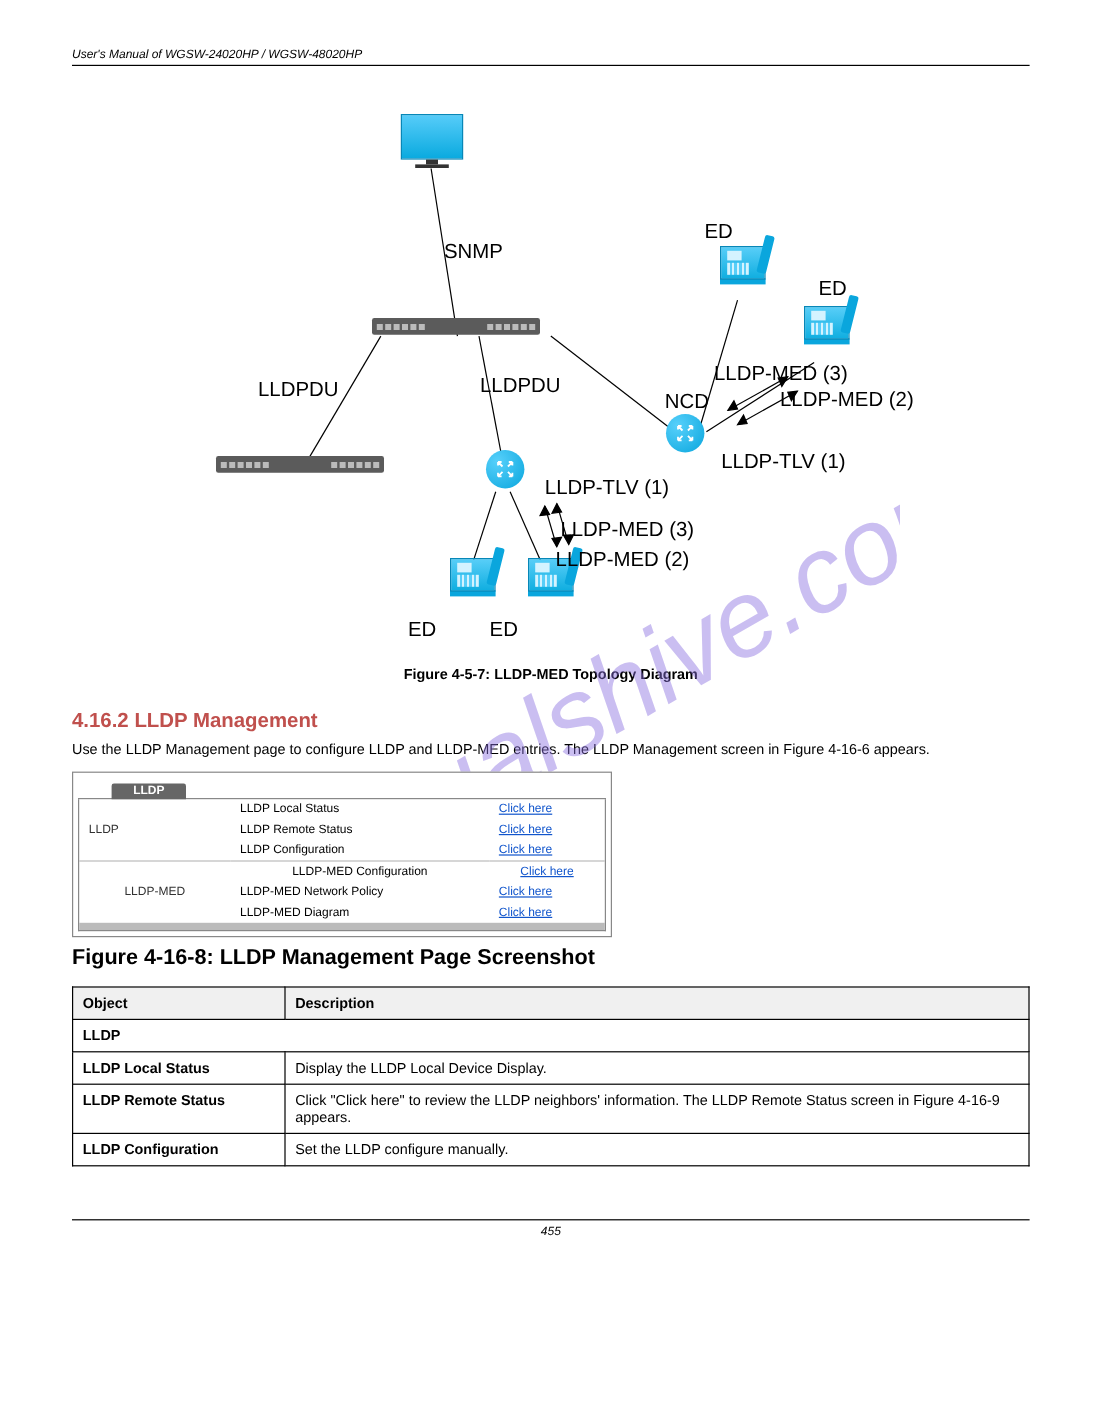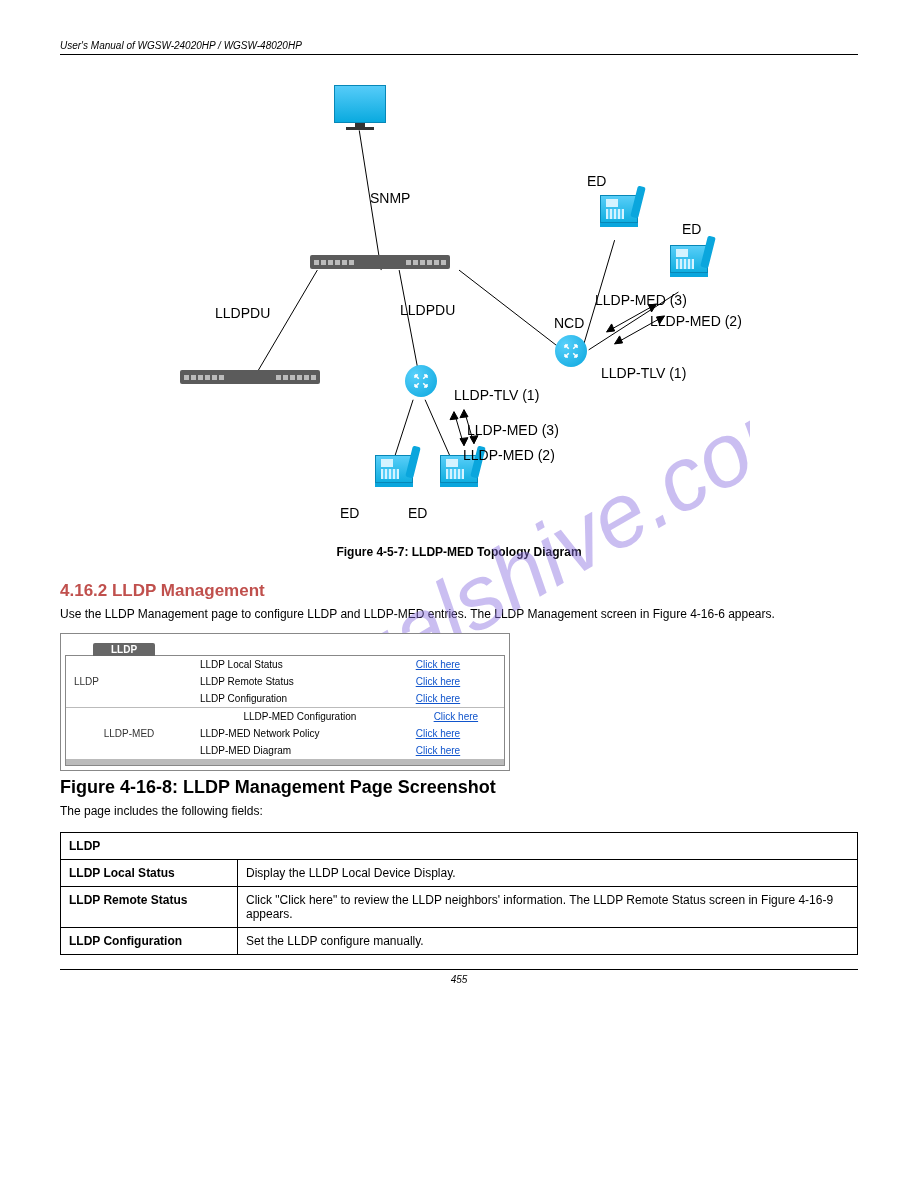--- a/index.html
+++ b/index.html
@@ -16,21 +16,21 @@
     min-height: 1188px;
     position: relative;
   }
   .header {
     display: flex;
     justify-content: space-between;
     font-size: 10px;
     font-style: italic;
     border-bottom: 1px solid #000;
     padding-bottom: 3px;
-    margin-bottom: 10px;
+    margin-bottom: 20px;
   }
   .wm-svg {
     position: absolute;
     left: 110px;
     top: 320px;
     width: 640px;
     height: 380px;
     pointer-events: none;
     z-index: 5;
   }
@@ -44,21 +44,21 @@
   .dev { position: absolute; }
   .mon-top { left: 270px; top: 20px; }
   .sw1 { left: 250px; top: 190px; }
   .sw2 { left: 120px; top: 305px; }
   .rtr1 { left: 345px; top: 300px; }
   .rtr2 { left: 495px; top: 270px; }
   .ph1 { left: 540px; top: 130px; }
   .ph2 { left: 610px; top: 180px; }
   .ph3 { left: 315px; top: 390px; }
   .ph4 { left: 380px; top: 390px; }
-  .label { position: absolute; font-size: 14px; }
+  .label { position: absolute; font-size: 17px; }
   .l-snmp { left: 310px; top: 125px; }
   .l-lldpdu1 { left: 155px; top: 240px; }
   .l-lldpdu2 { left: 340px; top: 237px; }
   .l-ncd { left: 494px; top: 250px; }
   .l-tlv1 { left: 394px; top: 322px; }
   .l-med2a { left: 403px; top: 382px; }
   .l-med3a { left: 407px; top: 357px; }
   .l-ed3lbl { left: 280px; top: 440px; text-align:center; }
   .l-ed4lbl { left: 348px; top: 440px; text-align:center; }
   .l-ed1lbl { left: 527px; top: 108px; text-align:center; }
@@ -142,21 +142,21 @@
     vertical-align: top;
   }
   .desc-table th {
     background: #f0f0f0;
     font-weight: 700;
   }
   .desc-table td.f { width: 160px; font-weight:700; }
 
   .footer {
     border-top: 1px solid #000;
-    margin-top: 14px;
+    margin-top: 44px;
     padding-top: 4px;
     font-size: 10px;
     font-style: italic;
     text-align: center;
   }
 </style>
 </head>
 <body>
 
 <div class="page">
@@ -362,24 +362,27 @@
         <td class="linkcell"><a href="#">Click here</a></td>
       </tr>
     </tbody>
         </table>
     <div class="barbot"></div>
     </div>
   </div>
 
   <div class="caption2">Figure 4-16-8: LLDP Management Page Screenshot</div>
 
-  <p class="body-text">The page includes the following fields:</p>
 
   <table class="desc-table">
     <tbody>
+        <tr>
+      <th>Object</th>
+      <th>Description</th>
+    </tr>
     <tr>
       <td colspan="2" style="font-weight:700">LLDP</td>
     </tr>
     <tr>
       <td class="f">LLDP Local Status</td>
       <td>Display the LLDP Local Device Display.</td>
     </tr>
     <tr>
       <td class="f">LLDP Remote Status</td>
       <td>Click "Click here" to review the LLDP neighbors' information. The LLDP Remote Status screen in Figure 4-16-9 appears.</td>

